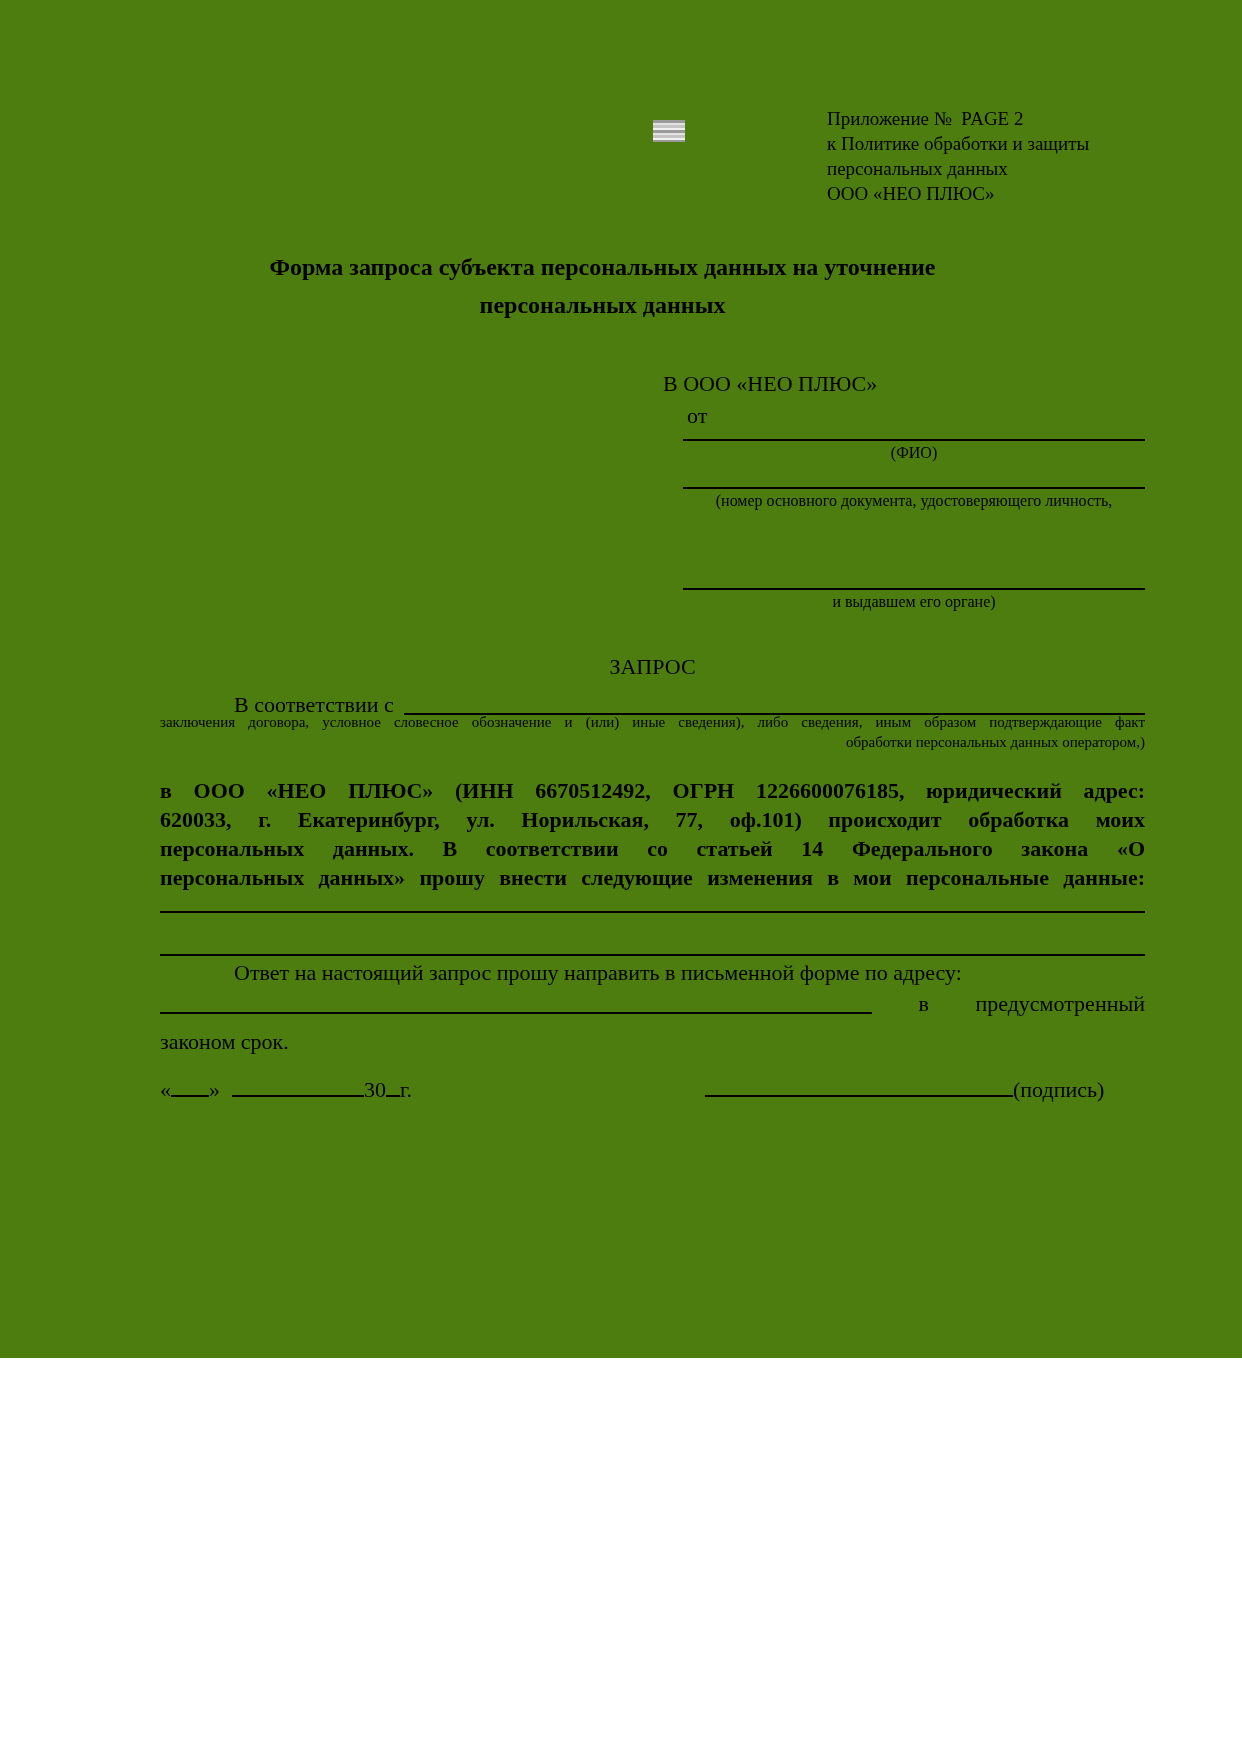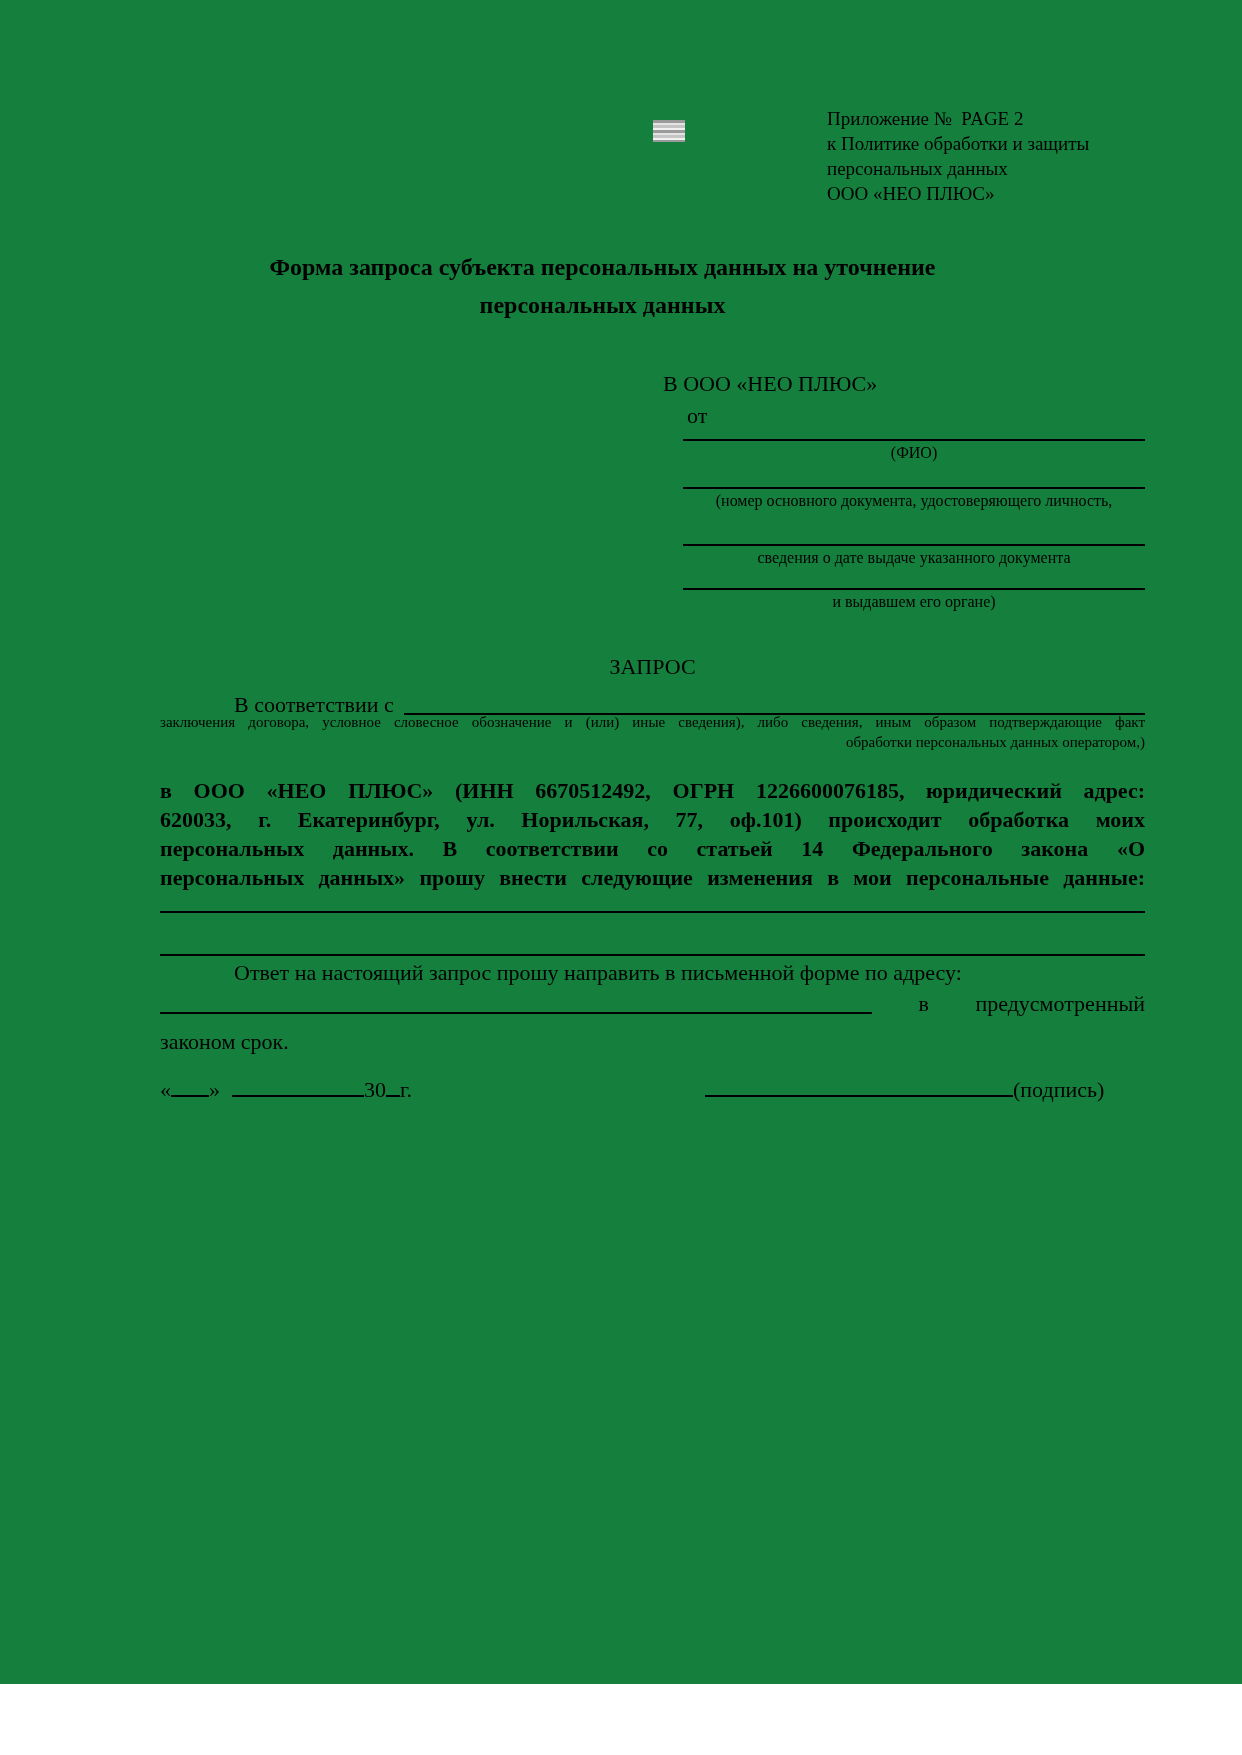--- a/index.html
+++ b/index.html
@@ -1,17 +1,17 @@
 <!DOCTYPE html>
 <html><head>
 <meta charset="utf-8">
 <style>
   html,body{margin:0;padding:0;background:#ffffff;}
   .page{
-    position:relative;width:1242px;height:1684px;background:#15803d;
+    position:relative;width:1242px;height:1358px;background:#4d7c0f;
     font-family:"Liberation Serif","DejaVu Serif",serif;color:#000;overflow:hidden;
   }
   
   .artifact{
     position:absolute;left:653px;top:120px;width:32px;height:22px;
     background:repeating-linear-gradient(180deg,#9a9a9a 0 3px,#e3e3e3 3px 5px,#c4c4c4 5px 8px,#f1f1f1 8px 10px);
   }
   .header-block{position:absolute;left:827px;top:106px;font-size:19px;line-height:25px;}
   
   .title{position:absolute;left:160px;top:248px;width:885px;text-align:center;font-weight:bold;font-size:24px;line-height:38px;}
@@ -68,24 +68,20 @@
   <div class="from">от</div>
 
   <div class="field f1">
     <div class="line"></div>
     <div class="caption">(ФИО)</div>
   </div>
   <div class="field f2">
     <div class="line"></div>
     <div class="caption">(номер основного документа, удостоверяющего личность,</div>
   </div>
-  <div class="field f3">
-    <div class="line"></div>
-    <div class="caption">сведения о дате выдаче указанного документа</div>
-  </div>
   <div class="field f4">
     <div class="line"></div>
     <div class="caption">и выдавшем его органе)</div>
   </div>
 
   <div class="zapros">ЗАПРОС</div>
 
   <div class="intro-row">
     <span class="intro-text">В соответствии с</span>
     <span class="fill-line"></span>

